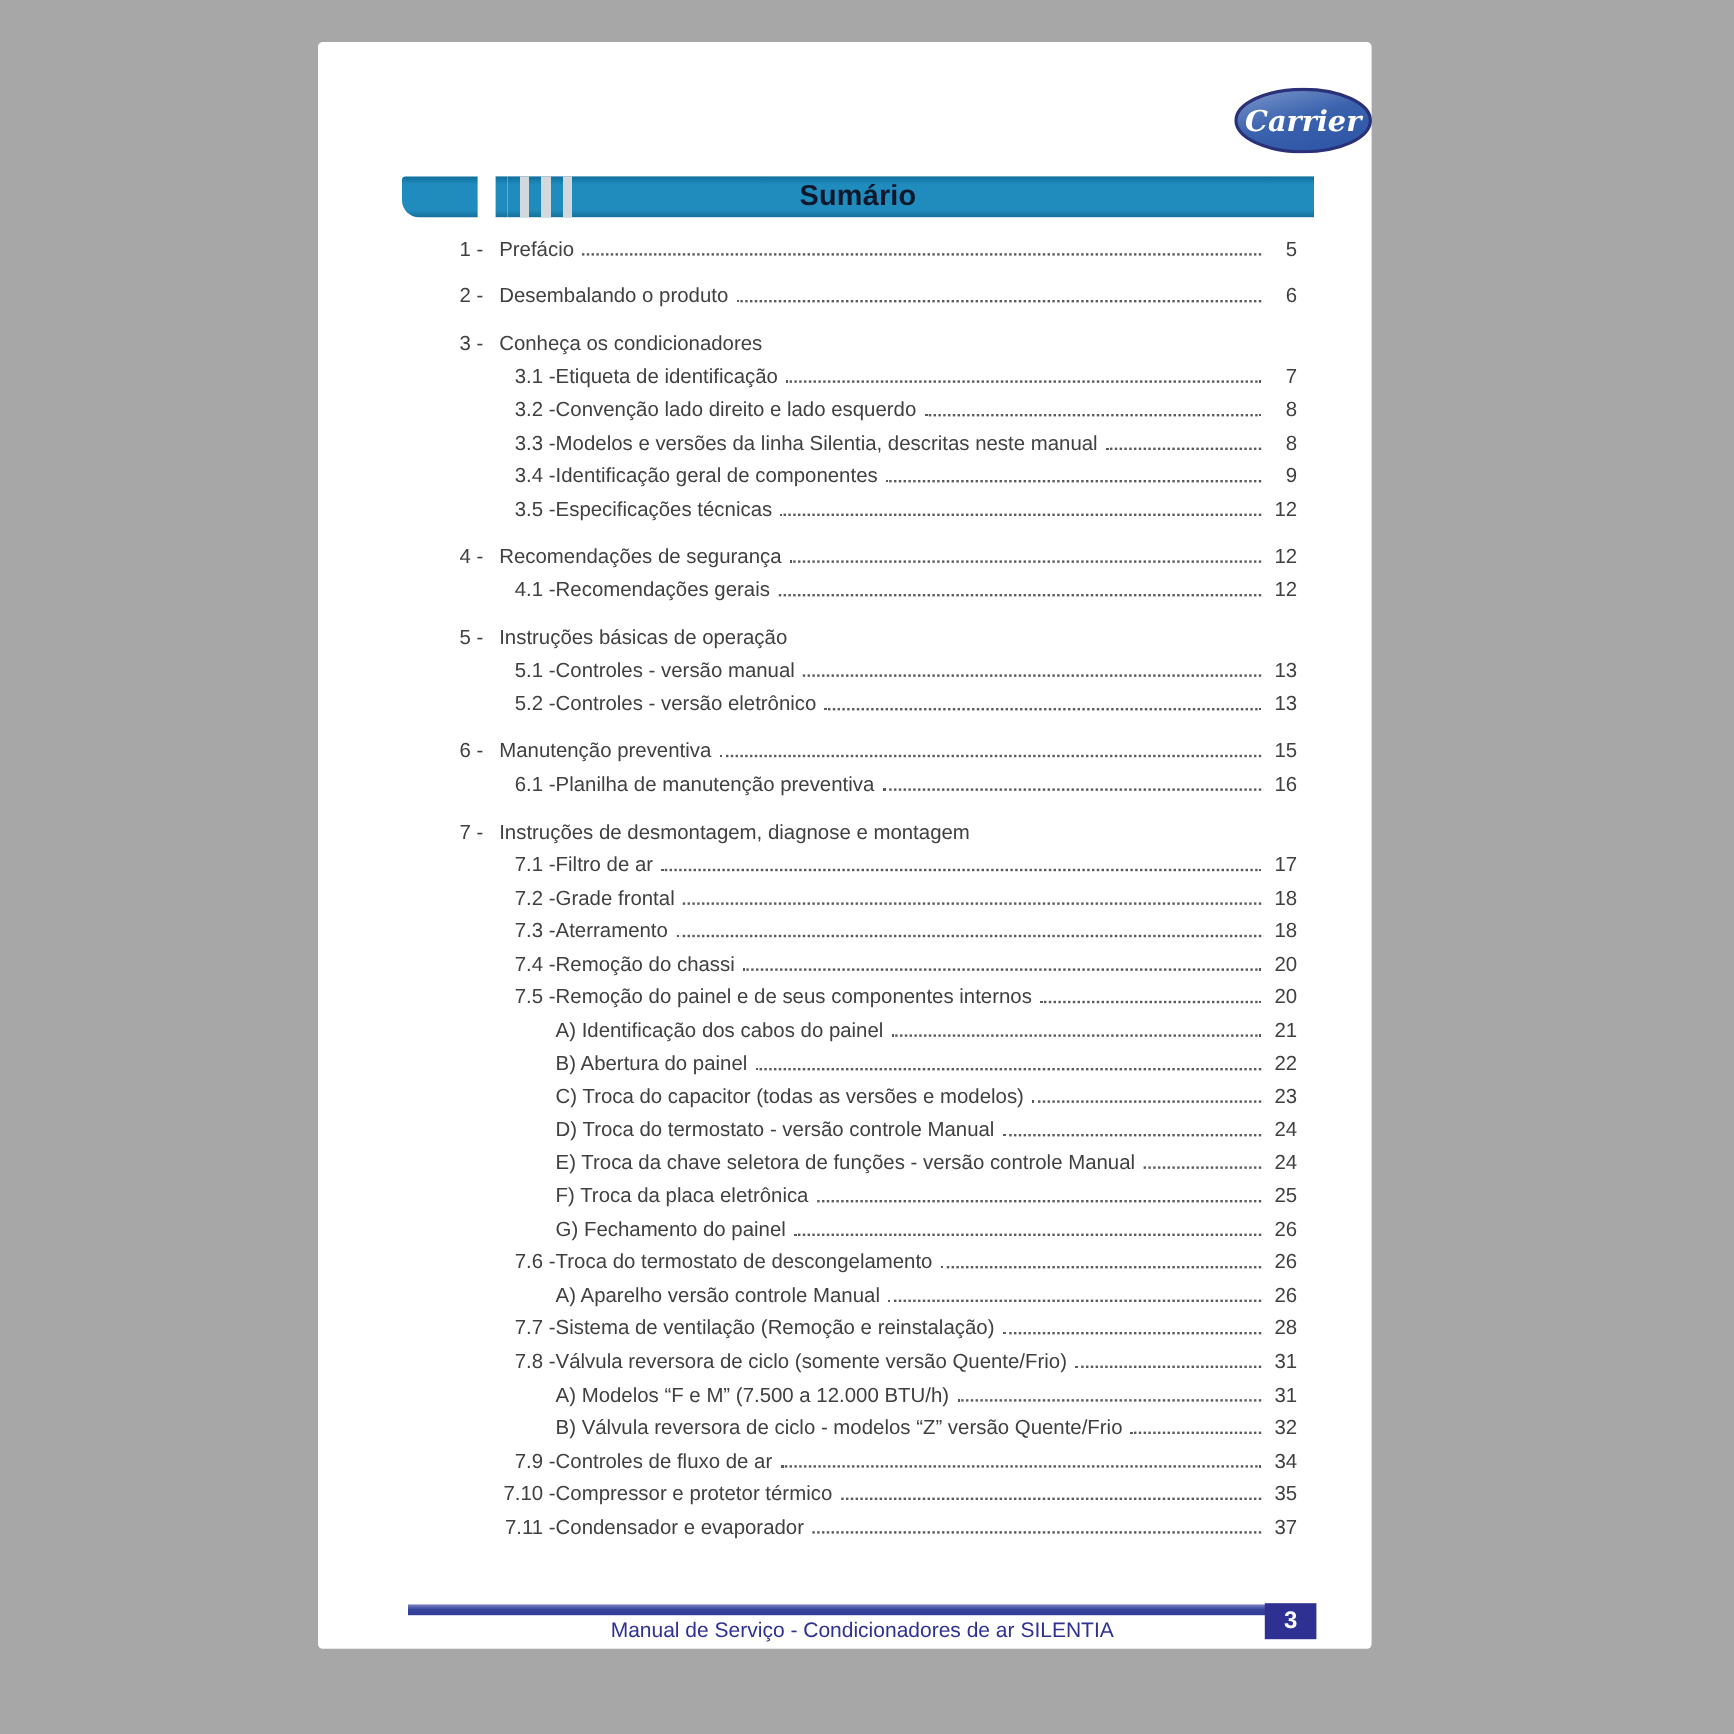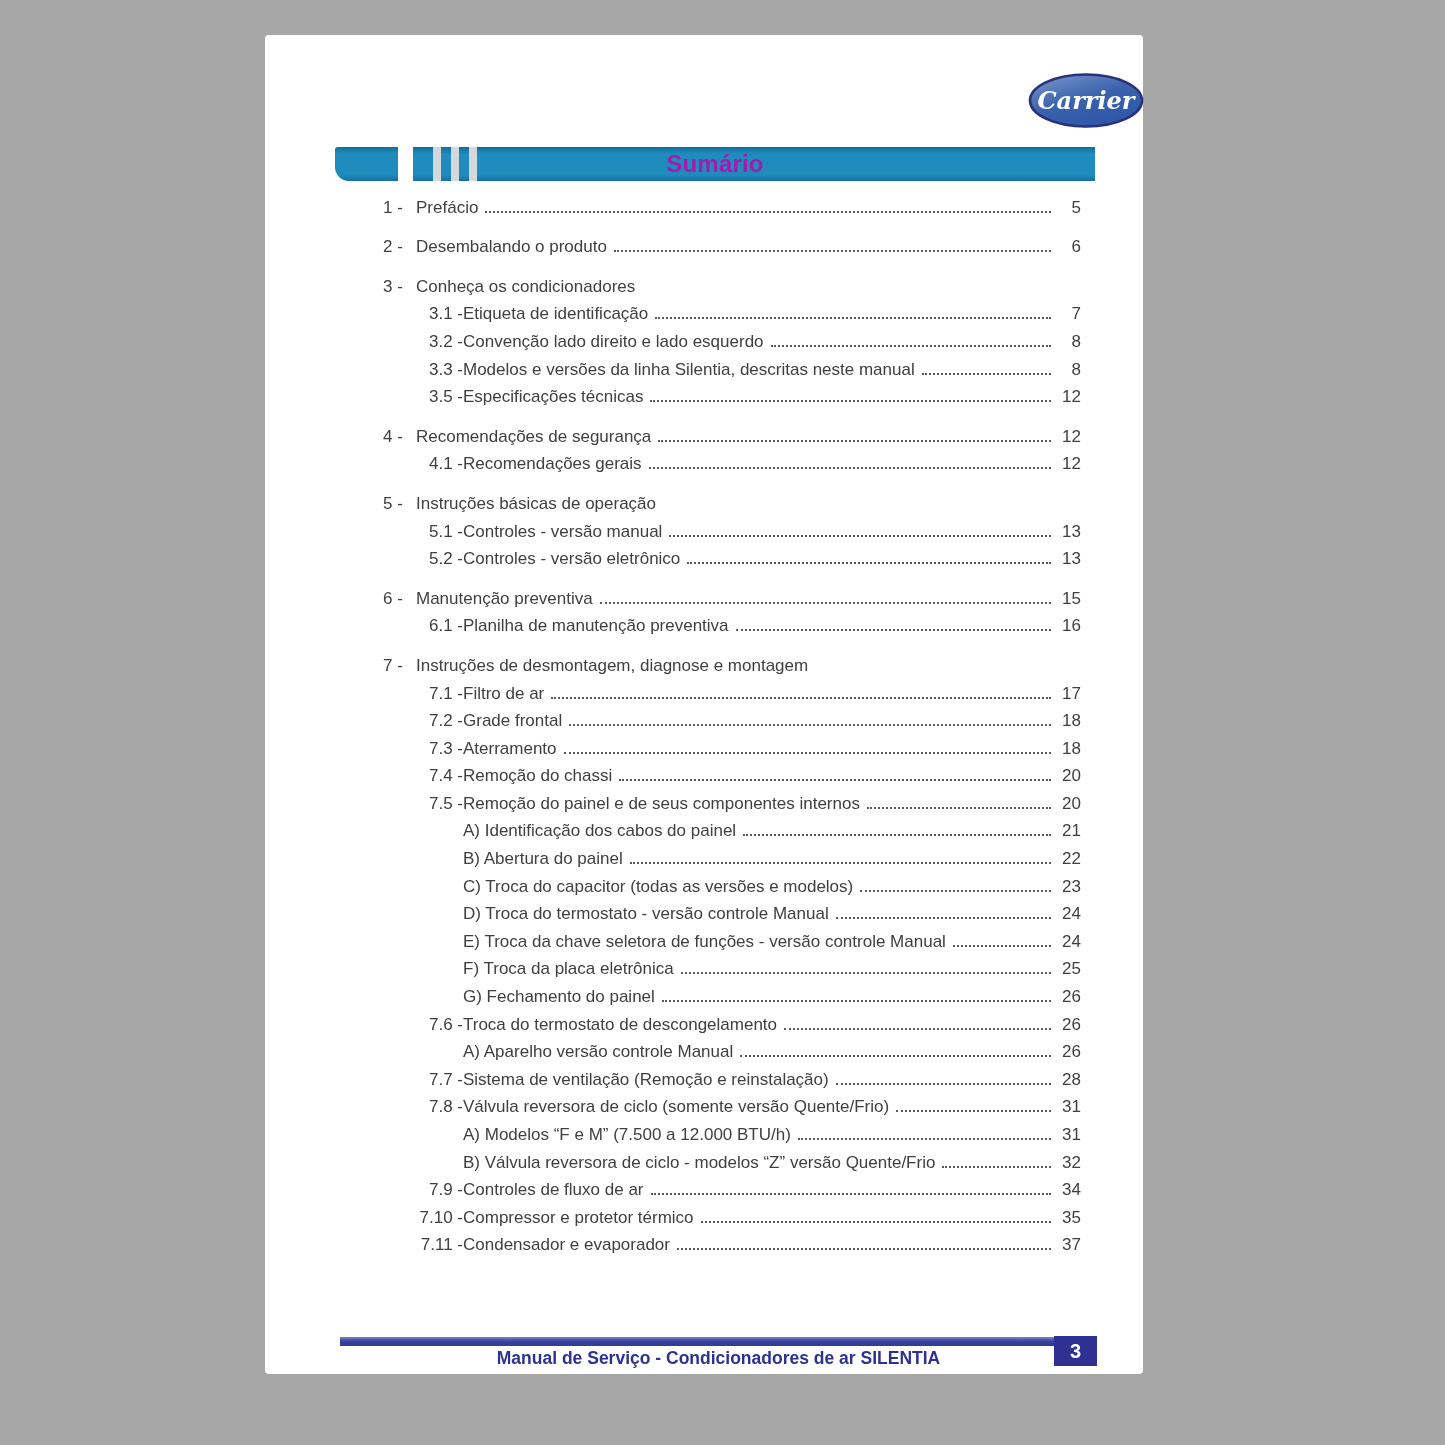--- a/index.html
+++ b/index.html
@@ -43,21 +43,21 @@
   .hb-stripes {
     position: absolute;
     left: 10px; top: 0; bottom: 0; width: 58px;
     background: repeating-linear-gradient(90deg, transparent 0 10px, #d2d8db 10px 18px);
   }
   .hb-title {
     position: absolute;
     left: 0; right: 0; top: 0; height: 52px;
     line-height: 34px;
     text-align: center;
-    color: #a21caf;
+    color: #0f172a;
     font-size: 24px;
     font-weight: bold;
     letter-spacing: 0.2px;
   }
   
   .toc {
     position: absolute;
     left: 118px; top: 155px;
     width: 698px;
     color: #404040;
@@ -94,21 +94,21 @@
     width: 716px; height: 9px;
     background: linear-gradient(180deg, #7d87c4 0%, #39459c 45%, #2e3a94 100%);
   }
   .footer-text {
     position: absolute;
     left: 75px; top: 1313px;
     width: 757px;
     text-align: center;
     color: #2e3192;
     font-size: 17.5px;
-    font-weight: bold;
+    font-weight: normal;
   }
   .footer-pagebox {
     position: absolute;
     left: 789px; top: 1301px;
     width: 43px; height: 30px;
     background: #2e3192;
     color: #ffffff;
     font-size: 20px;
     font-weight: bold;
     text-align: center;
@@ -171,20 +171,26 @@
         <span class="leader"></span>
         <span class="pg">8</span>
       </div>
       <div class="row l2">
         <span class="num">3.3 -</span>
         <span class="title">Modelos e versões da linha Silentia, descritas neste manual</span>
         <span class="leader"></span>
         <span class="pg">8</span>
       </div>
       <div class="row l2">
+        <span class="num">3.4 -</span>
+        <span class="title">Identificação geral de componentes</span>
+        <span class="leader"></span>
+        <span class="pg">9</span>
+      </div>
+      <div class="row l2">
         <span class="num">3.5 -</span>
         <span class="title">Especificações técnicas</span>
         <span class="leader"></span>
         <span class="pg">12</span>
       </div>
       <div class="row l1">
         <span class="num">4 -</span>
         <span class="title">Recomendações de segurança</span>
         <span class="leader"></span>
         <span class="pg">12</span>

